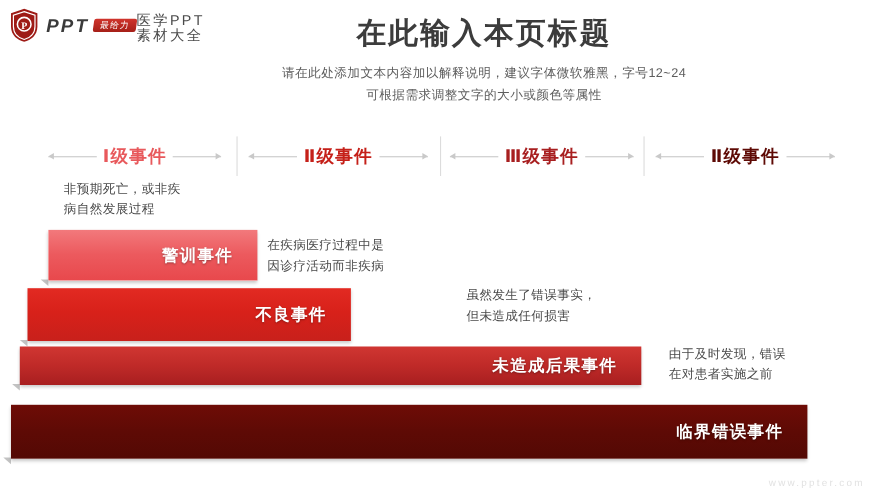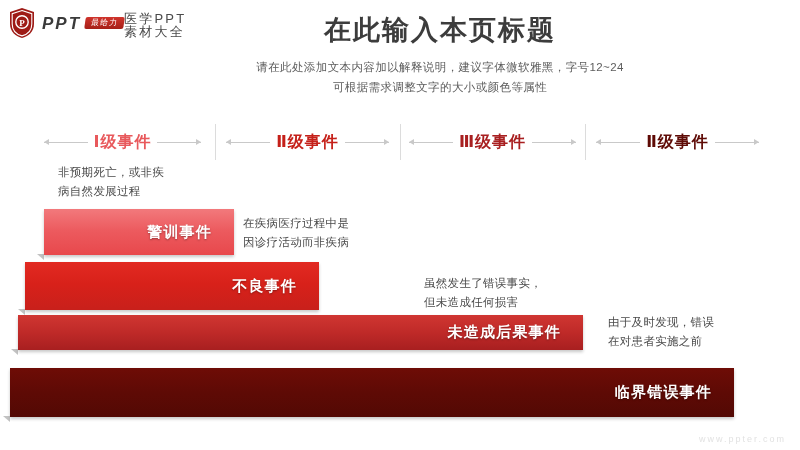--- a/index.html
+++ b/index.html
@@ -160,21 +160,21 @@
   .desc {
     position: absolute;
     font-size: 11.5px;
     color: #4a4a4a;
     line-height: 1.65;
     letter-spacing: 0.3px;
     width: 175px;
   }
   #desc-1 { left: 58px;  top: 163px; }
   #desc-2 { left: 243px; top: 214px; }
-  #desc-3 { left: 424px; top: 274px; }
+  #desc-3 { left: 424px; top: 260px; }
   #desc-4 { left: 608px; top: 313px; }
 
   
   .bar {
     position: absolute;
     display: flex;
     align-items: center;
     justify-content: flex-end;
     box-sizing: border-box;
     box-shadow: 0 2px 3px rgba(0,0,0,0.22);

